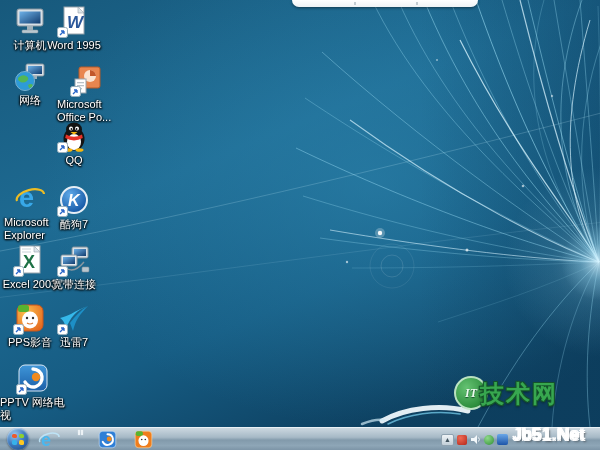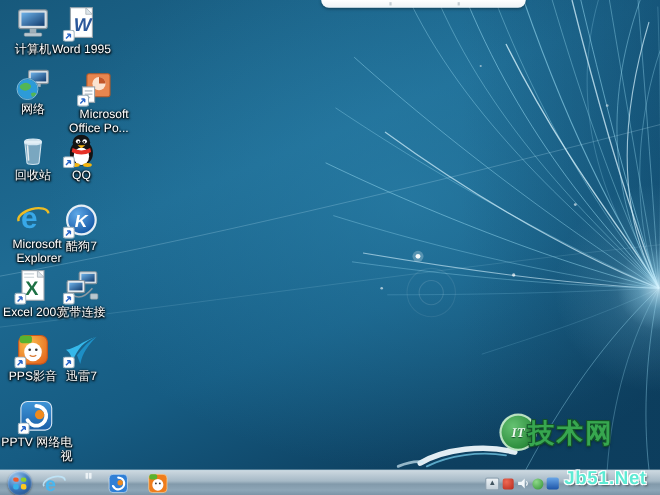--- a/index.html
+++ b/index.html
@@ -13,21 +13,21 @@
     background:linear-gradient(#ffffff,#eef2f5);border-radius:0 0 7px 7px;
     box-shadow:0 1px 3px rgba(0,0,0,.45);z-index:30;}
   .top-sliver .tick{position:absolute;top:2px;width:2px;height:3px;background:#c3ccd2;}
 
   
   .icon-cell{position:absolute;display:flex;flex-direction:column;align-items:center;
     z-index:10;cursor:default;}
   .ic{position:relative;width:32px;height:32px;}
   .ic svg{display:block;}
   .sc{position:absolute;left:-1px;bottom:-1px;width:11px;height:11px;}
-  .lbl{margin-top:2px;font-size:11px;line-height:1.15;color:#fff;text-align:right;
+  .lbl{margin-top:2px;font-size:11px;line-height:1.15;color:#fff;text-align:left;
     text-shadow:0 1px 2px #000,1px 1px 2px #000,-1px 0 2px #000;}
 
   
   .taskbar{position:absolute;left:0;top:427px;width:600px;height:23px;z-index:20;
     background:linear-gradient(180deg,#ccd8e0 0%,#a6b9c6 42%,#829aab 55%,#8ea6b7 80%,#7d95a7 100%);
     border-top:1px solid #e9f1f6;box-sizing:border-box;}
   .tb-btn{position:absolute;display:flex;align-items:center;justify-content:center;}
   .start-orb{left:7px;top:0px;width:22px;height:22px;border-radius:50%;
     background:radial-gradient(circle at 35% 30%,#9cc8ef 0%,#3f7cc0 45%,#173f77 100%);
     box-shadow:inset 0 1px 2px rgba(255,255,255,.7),0 1px 2px rgba(0,0,0,.4);}
@@ -55,21 +55,21 @@
   .wm-badge{left:454px;top:376px;width:34px;height:34px;border-radius:50%;
     background:radial-gradient(circle at 35% 32%,#65c272,#2e8f3e 70%,#1f6b2d);
     border:2px solid rgba(220,245,225,.8);box-sizing:border-box;
     display:flex;align-items:center;justify-content:center;
     color:#eefbf0;font-weight:bold;font-style:italic;font-size:12px;
     font-family:"Liberation Serif","DejaVu Serif",serif;text-shadow:0 1px 1px #14532a;}
   .wm-site{left:480px;top:378px;font-size:24px;font-weight:bold;color:#37a74f;letter-spacing:2px;
     text-shadow:-1px -1px 0 #14532a,1px -1px 0 #14532a,-1px 1px 0 #14532a,1px 1px 0 #14532a,0 2px 3px rgba(0,0,0,.5);}
   .wm-url{left:462px;top:409px;font-size:17px;color:rgba(242,248,252,.93);letter-spacing:1px;
     text-shadow:0 1px 2px rgba(10,40,60,.7);}
-  .wm-overlay{left:513px;top:425px;font-size:17px;font-weight:bold;color:#5eead4;letter-spacing:.5px;
+  .wm-overlay{left:513px;top:425px;font-size:17px;font-weight:normal;color:#ffffff;letter-spacing:.5px;
     text-shadow:-1px -1px 0 #fff,1px -1px 0 #fff,-1px 1px 0 #fff,1px 1px 0 #fff,2px 2px 2px rgba(40,40,40,.6);}
 </style>
 </head>
 <body>
 
 <div class="desktop">
 
   <svg class="wallpaper" width="600" height="450" viewBox="0 0 600 450">
     <defs>
       <linearGradient id="bgG" x1="0" y1="0" x2="0.55" y2="1">
@@ -234,30 +234,20 @@
       <span class="sc">
         <svg width="11" height="11" viewBox="0 0 11 11">
             <rect x="0.5" y="0.5" width="10" height="10" rx="2" fill="#fff" stroke="#9ab0bd"></rect>
         <path d="M3,8 L7,4 M7,4 h-3 M7,4 v3" stroke="#2a66c8" stroke-width="1.3" fill="none"></path>
           </svg>
       </span>
     </div>
     <div class="lbl">Microsoft Office Po...</div>
   </div>
 
-  <div class="icon-cell" style="left:4px;top:120px;width:52px">
-    <div class="ic">
-      <svg width="32" height="32" viewBox="0 0 32 32">
-        <path d="M8.5,9 h15 l-2,19 c0,2 -11,2 -11,0 z" fill="rgba(215,233,245,0.5)" stroke="#cfe3ef"></path>
-        <ellipse cx="16" cy="9" rx="7.8" ry="2.6" fill="rgba(238,247,252,0.85)" stroke="#d5e7f2"></ellipse>
-        <path d="M11,12 l1,14" stroke="#ffffff" stroke-width="1.4" opacity="0.8"></path>
-      </svg>
-    </div>
-    <div class="lbl">回收站</div>
-  </div>
 
   <div class="icon-cell" style="left:44px;top:120px;width:60px">
     <div class="ic">
       <svg width="32" height="32" viewBox="0 0 32 32">
         <ellipse cx="16" cy="19" rx="10.5" ry="11.5" fill="#141414"></ellipse>
         <ellipse cx="16" cy="9.5" rx="8" ry="7" fill="#141414"></ellipse>
         <ellipse cx="16" cy="22" rx="7" ry="8" fill="#ffffff"></ellipse>
         <circle cx="13" cy="8.5" r="2" fill="#ffffff"></circle>
           <circle cx="19" cy="8.5" r="2" fill="#ffffff"></circle>
         <circle cx="13.4" cy="9" r="0.9" fill="#111"></circle>

